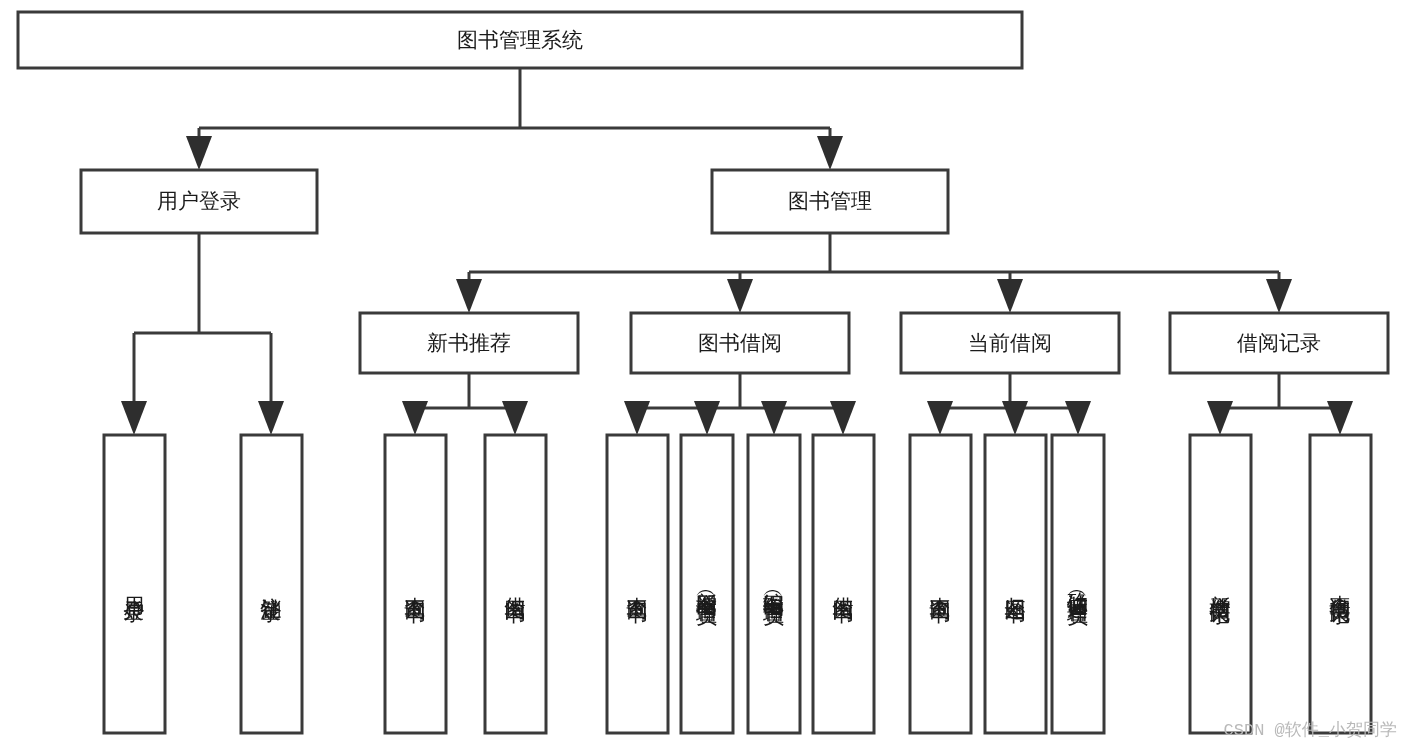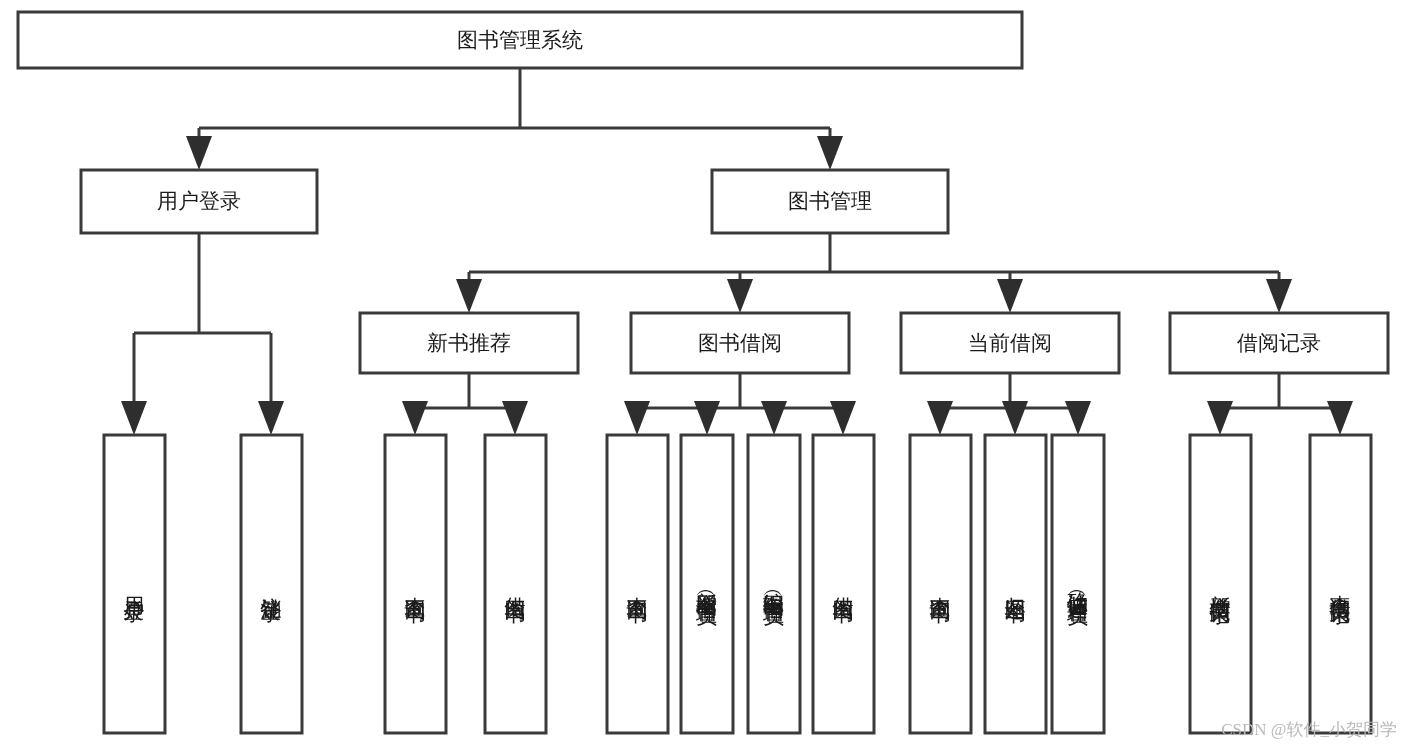--- a/index.html
+++ b/index.html
@@ -65,21 +65,21 @@
     letter-spacing: 2px;
     line-height: 1;
     white-space: nowrap;
     text-align: center;
     pointer-events: none;
   }
   .watermark {
     position: absolute;
     right: 8px;
     bottom: 6px;
-    font-family: Liberation Serif, serif;
+    font-family: Liberation Mono, monospace;
     font-size: 17px;
     color: #b9b9b9;
     white-space: nowrap;
   }
 </style>
 </head>
 <body>
 
 <div id="diagram-root">
   <svg class="tree-canvas" viewBox="0 0 1405 747" xmlns="http://www.w3.org/2000/svg">

